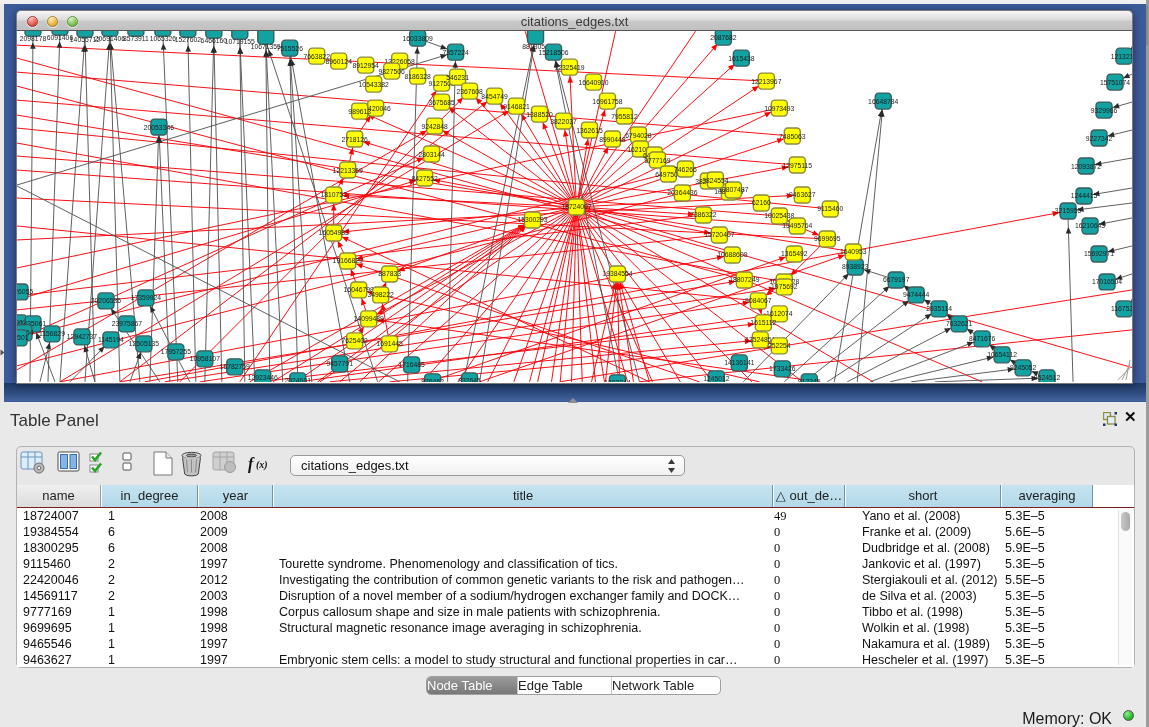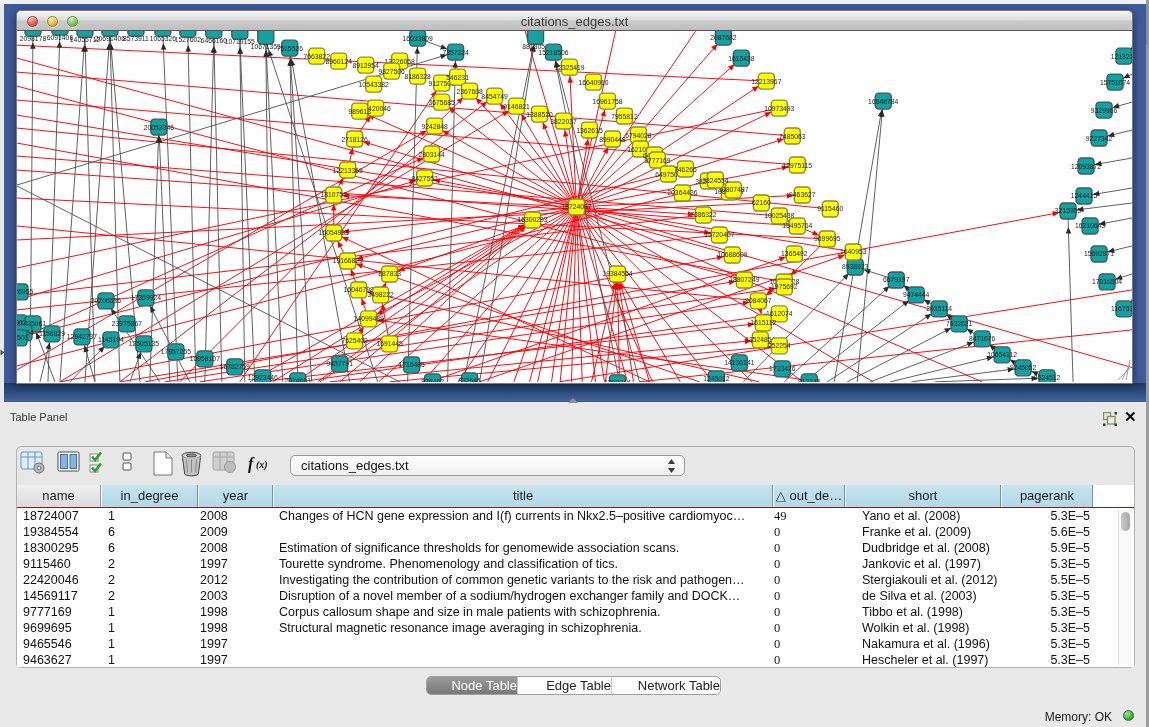--- a/index.html
+++ b/index.html
@@ -12,53 +12,53 @@
   border-radius:5px 5px 0 0; box-shadow:0 2px 8px rgba(0,0,0,.5); }
 #titlebar { position:absolute; left:0; top:0; right:0; height:21px;
   border-radius:5px 5px 0 0; border:1px solid #7b7b7b; border-bottom:1px solid #555;
   background:linear-gradient(#f6f6f6,#dcdcdc 45%,#c9c9c9 55%,#c0c0c0);
   }
 #titlebar .tl { position:absolute; top:5px; width:11px; height:11px; border-radius:50%; box-shadow:inset 0 1px 1px rgba(255,255,255,.7), 0 1px 1px rgba(255,255,255,.6); }
 #titlebar .t { position:absolute; left:0; right:0; top:3px; text-align:center; font-size:13px; color:#3a3a3a; }
 #canvas { position:absolute; left:0px; top:21px; width:1117px; height:353px; background:#fff; overflow:hidden; border:1px solid #7b7b7b; border-top:none; }
 
 #tpanel { position:absolute; left:0; top:402px; width:1146px; height:325px; background:#e9e9e9; }
-#ptitle { position:absolute; left:10px; top:411px; font-size:11px; color:#333; }
+#ptitle { position:absolute; left:10px; top:411px; font-size:17px; color:#333; }
 #pbox { position:absolute; left:16px; top:446px; width:1119px; height:222px;
   border:1px solid #b2b2b2; border-radius:5px; background:#e7e7e7; }
 #toolbar { position:absolute; left:0px; top:3px; height:28px; }
 #combo { position:absolute; left:273px; top:8px; width:395px; height:21px; background:linear-gradient(#ffffff,#f0f0f0);
   border:1px solid #9a9a9a; border-radius:5px; font-size:13px; color:#111; padding:2px 0 0 10px; }
 #combo .arr { position:absolute; right:8px; top:3px; width:9px; height:14px; }
 #tbl { position:absolute; left:0px; top:38px; width:1117px; height:182px; background:#fff; overflow:hidden; }
 .th { position:absolute; top:0; height:22px; background:linear-gradient(#c6e3f0,#b2d8e9); border-right:1px solid #6e96aa;
   font-size:13px; color:#222; text-align:center; line-height:22px; }
 .th.gray { background:linear-gradient(#efefef,#dcdcdc); border-right:1px solid #9a9a9a; }
 #thead { position:absolute; left:0; top:0; width:100%; height:23px; border-bottom:1px solid #7f1d1d; }
 #tbody { position:absolute; left:0; top:23px; width:100%; font-size:12.5px; color:#111; }
 .tr { position:relative; height:16px; line-height:16px; white-space:nowrap; }
 .tr div { position:absolute; overflow:hidden; }
 .c1 { left:6px; width:77px; }
 .c2 { left:91px; width:85px; }
 .c3 { left:183px; width:70px; }
 .c4 { left:262px; width:492px; }
 .c5 { left:757px; width:66px;font-family:Liberation Serif, serif; }
 .c6 { left:831px; width:152px;margin-left:14px; }
-.c7 { left:988px; width:85px;text-align:right; }
+.c7 { left:988px; width:85px; }
 #vsb { position:absolute; right:2px; top:25px; bottom:2px; width:14px; background:#fafafa; border-left:1px solid #e0e0e0; }
 #vsb .thumb { position:absolute; left:2px; top:2px; width:9px; height:19px; background:linear-gradient(90deg,#c8c8c8,#a8a8a8); border-radius:5px; }
 
 #float-ic { position:absolute; left:1103px; top:412px; width:14px; height:14px; }
 #close-ic { position:absolute; left:1124px; top:408px; font-size:15px; font-weight:bold; color:#0a0a0a; }
 
 #tabs { position:absolute; left:426px; top:676px; height:19px; border:1px solid #9f9f9f; border-radius:5px; background:#fff; font-size:13px; display:flex; overflow:hidden; }
-#tabs .seg { line-height:18px; color:#222; text-align:right; }
+#tabs .seg { line-height:18px; color:#222; text-align:left; }
 #tabs .seg.sel { background:linear-gradient(#9a9a9a,#787878); color:#fff; }
 #tabs .seg.mid { border-left:1px solid #c8c8c8; border-right:1px solid #c8c8c8; }
-#status { position:absolute; right:37px; top:710px; font-size:12px; color:#1a1a1a; }
+#status { position:absolute; right:37px; top:710px; font-size:16px; color:#1a1a1a; }
 #led { position:absolute; right:15px; top:710px; width:11px; height:11px; border-radius:50%;
   background:radial-gradient(circle at 35% 30%, #8ef08e, #1db31d 70%); border:1px solid #555; }
 </style></head>
 <body>
 <div id="stage">
   <div id="netframe">
       <div class="shade"></div>
     </div>
   <div id="win">
     <div id="titlebar">
@@ -773,45 +773,43 @@
           <path d="M4.5 14 L8 9 H1 Z" fill="#3a3a3a"></path>
         </svg></div>
     <div id="tbl">
       <div id="thead">
         <div class="th gray" style="left:0;width:84px">name</div>
         <div class="th" style="left:85px;width:96px">in_degree</div>
         <div class="th" style="left:182px;width:74px">year</div>
         <div class="th" style="left:257px;width:499px">title</div>
         <div class="th" style="left:757px;width:71px">△ out_de…</div>
         <div class="th" style="left:829px;width:155px">short</div>
-        <div class="th" style="left:985px;width:91px">pagerank</div>
+        <div class="th" style="left:985px;width:91px">averaging</div>
       </div>
       <div id="tbody">
 <div class="tr">
             <div class="c1">18724007</div>
             <div class="c2">1</div>
             <div class="c3">2008</div>
-            <div class="c4">Changes of HCN gene expression and I(f) currents in Nkx2.5–positive cardiomyoc…</div>
             <div class="c5">49</div>
             <div class="c6">Yano et al. (2008)</div>
             <div class="c7">5.3E–5</div>
           </div>
 <div class="tr">
             <div class="c1">19384554</div>
             <div class="c2">6</div>
             <div class="c3">2009</div>
             <div class="c5">0</div>
             <div class="c6">Franke et al. (2009)</div>
             <div class="c7">5.6E–5</div>
           </div>
 <div class="tr">
             <div class="c1">18300295</div>
             <div class="c2">6</div>
             <div class="c3">2008</div>
-            <div class="c4">Estimation of significance thresholds for genomewide association scans.</div>
             <div class="c5">0</div>
             <div class="c6">Dudbridge et al. (2008)</div>
             <div class="c7">5.9E–5</div>
           </div>
 <div class="tr">
             <div class="c1">9115460</div>
             <div class="c2">2</div>
             <div class="c3">1997</div>
             <div class="c4">Tourette syndrome. Phenomenology and classification of tics.</div>
             <div class="c5">0</div>
@@ -852,27 +850,28 @@
             <div class="c4">Structural magnetic resonance image averaging in schizophrenia.</div>
             <div class="c5">0</div>
             <div class="c6">Wolkin et al. (1998)</div>
             <div class="c7">5.3E–5</div>
           </div>
 <div class="tr">
             <div class="c1">9465546</div>
             <div class="c2">1</div>
             <div class="c3">1997</div>
             <div class="c5">0</div>
-            <div class="c6">Nakamura et al. (1996)</div>
+            <div class="c6">Nakamura et al. (1989)</div>
             <div class="c7">5.3E–5</div>
           </div>
 <div class="tr">
             <div class="c1">9463627</div>
             <div class="c2">1</div>
             <div class="c3">1997</div>
+            <div class="c4">Embryonic stem cells: a model to study structural and functional properties in car…</div>
             <div class="c5">0</div>
             <div class="c6">Hescheler et al. (1997)</div>
             <div class="c7">5.3E–5</div>
           </div>
       </div>
       <div id="vsb">
           <div class="thumb"></div>
         </div>
     </div>
   </div>

